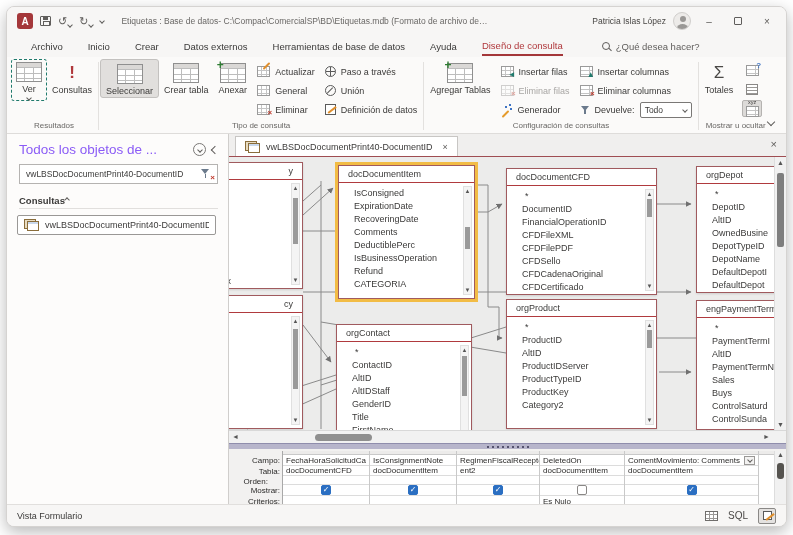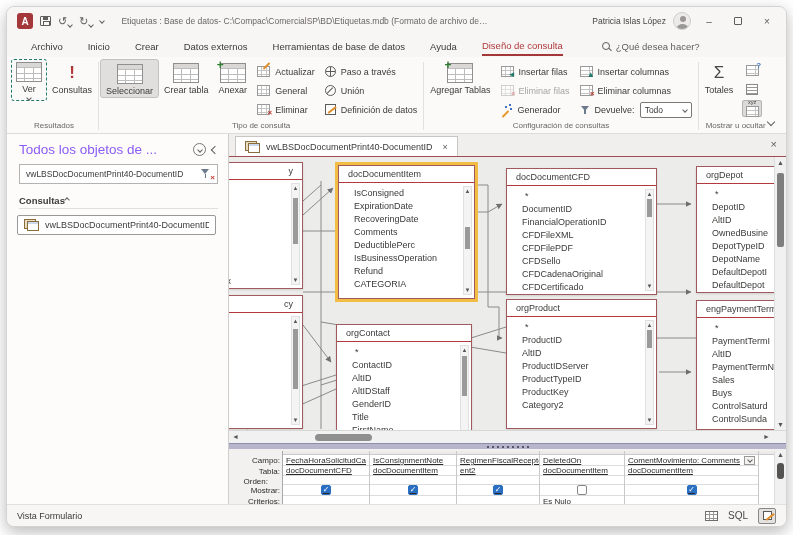--- a/index.html
+++ b/index.html
@@ -141,21 +141,21 @@
   .hscroll .th{position:absolute;left:86px;top:3px;width:57px;height:7px;background:#8f8f8f;border-radius:4px;}
   .splitter{height:6px;background:#b7b5cb;border-top:1px solid #8f8dac;position:relative;flex:none;}
   .splitter::after{content:"";position:absolute;left:50%;top:2px;width:42px;height:2px;margin-left:-21px;
     background:repeating-linear-gradient(to right,#55536e 0 2px,transparent 2px 5px);}
   
   .gridpane{height:55px;background:#f2f1f0;position:relative;flex:none;overflow:hidden;font-size:8px;color:#2b2a29;}
   .glab{position:absolute;width:48px;text-align:right;white-space:nowrap;}
   .gcol{position:absolute;top:2px;bottom:0;background:#fff;border-left:1px solid #c9c9c9;}
   .gcol.first{border-left:1px solid #a9a9a9;}
   .gstrip{height:4px;background:#ecebea;border-bottom:1px solid #c9c9c9;}
-  .gcell{height:11px;line-height:11px;border-bottom:1px solid #dcdcdc;padding:0 3px;white-space:nowrap;overflow:hidden;text-decoration:underline;}
+  .gcell{height:11px;line-height:11px;border-bottom:1px solid #dcdcdc;padding:0 3px;white-space:nowrap;overflow:hidden;}
   .gcell.tabla{height:10px;line-height:10px;}
   .gcell.orden{height:9px;}
   .gcell.mostrar{height:11px;display:flex;align-items:center;justify-content:center;}
   .gcell.criterios{border-bottom:none;}
   .cb{width:10px;height:10px;border:1px solid #8a8886;border-radius:2px;background:#fff;display:flex;
     align-items:center;justify-content:center;}
   .cb.on{background:#2b6fc2;border-color:#2b6fc2;}
   .cb .ck{color:#fff;font-size:8px;line-height:1;}
   .hsel{display:flex;align-items:center;}
   .hsel .ctext{flex:1;white-space:nowrap;overflow:hidden;}

